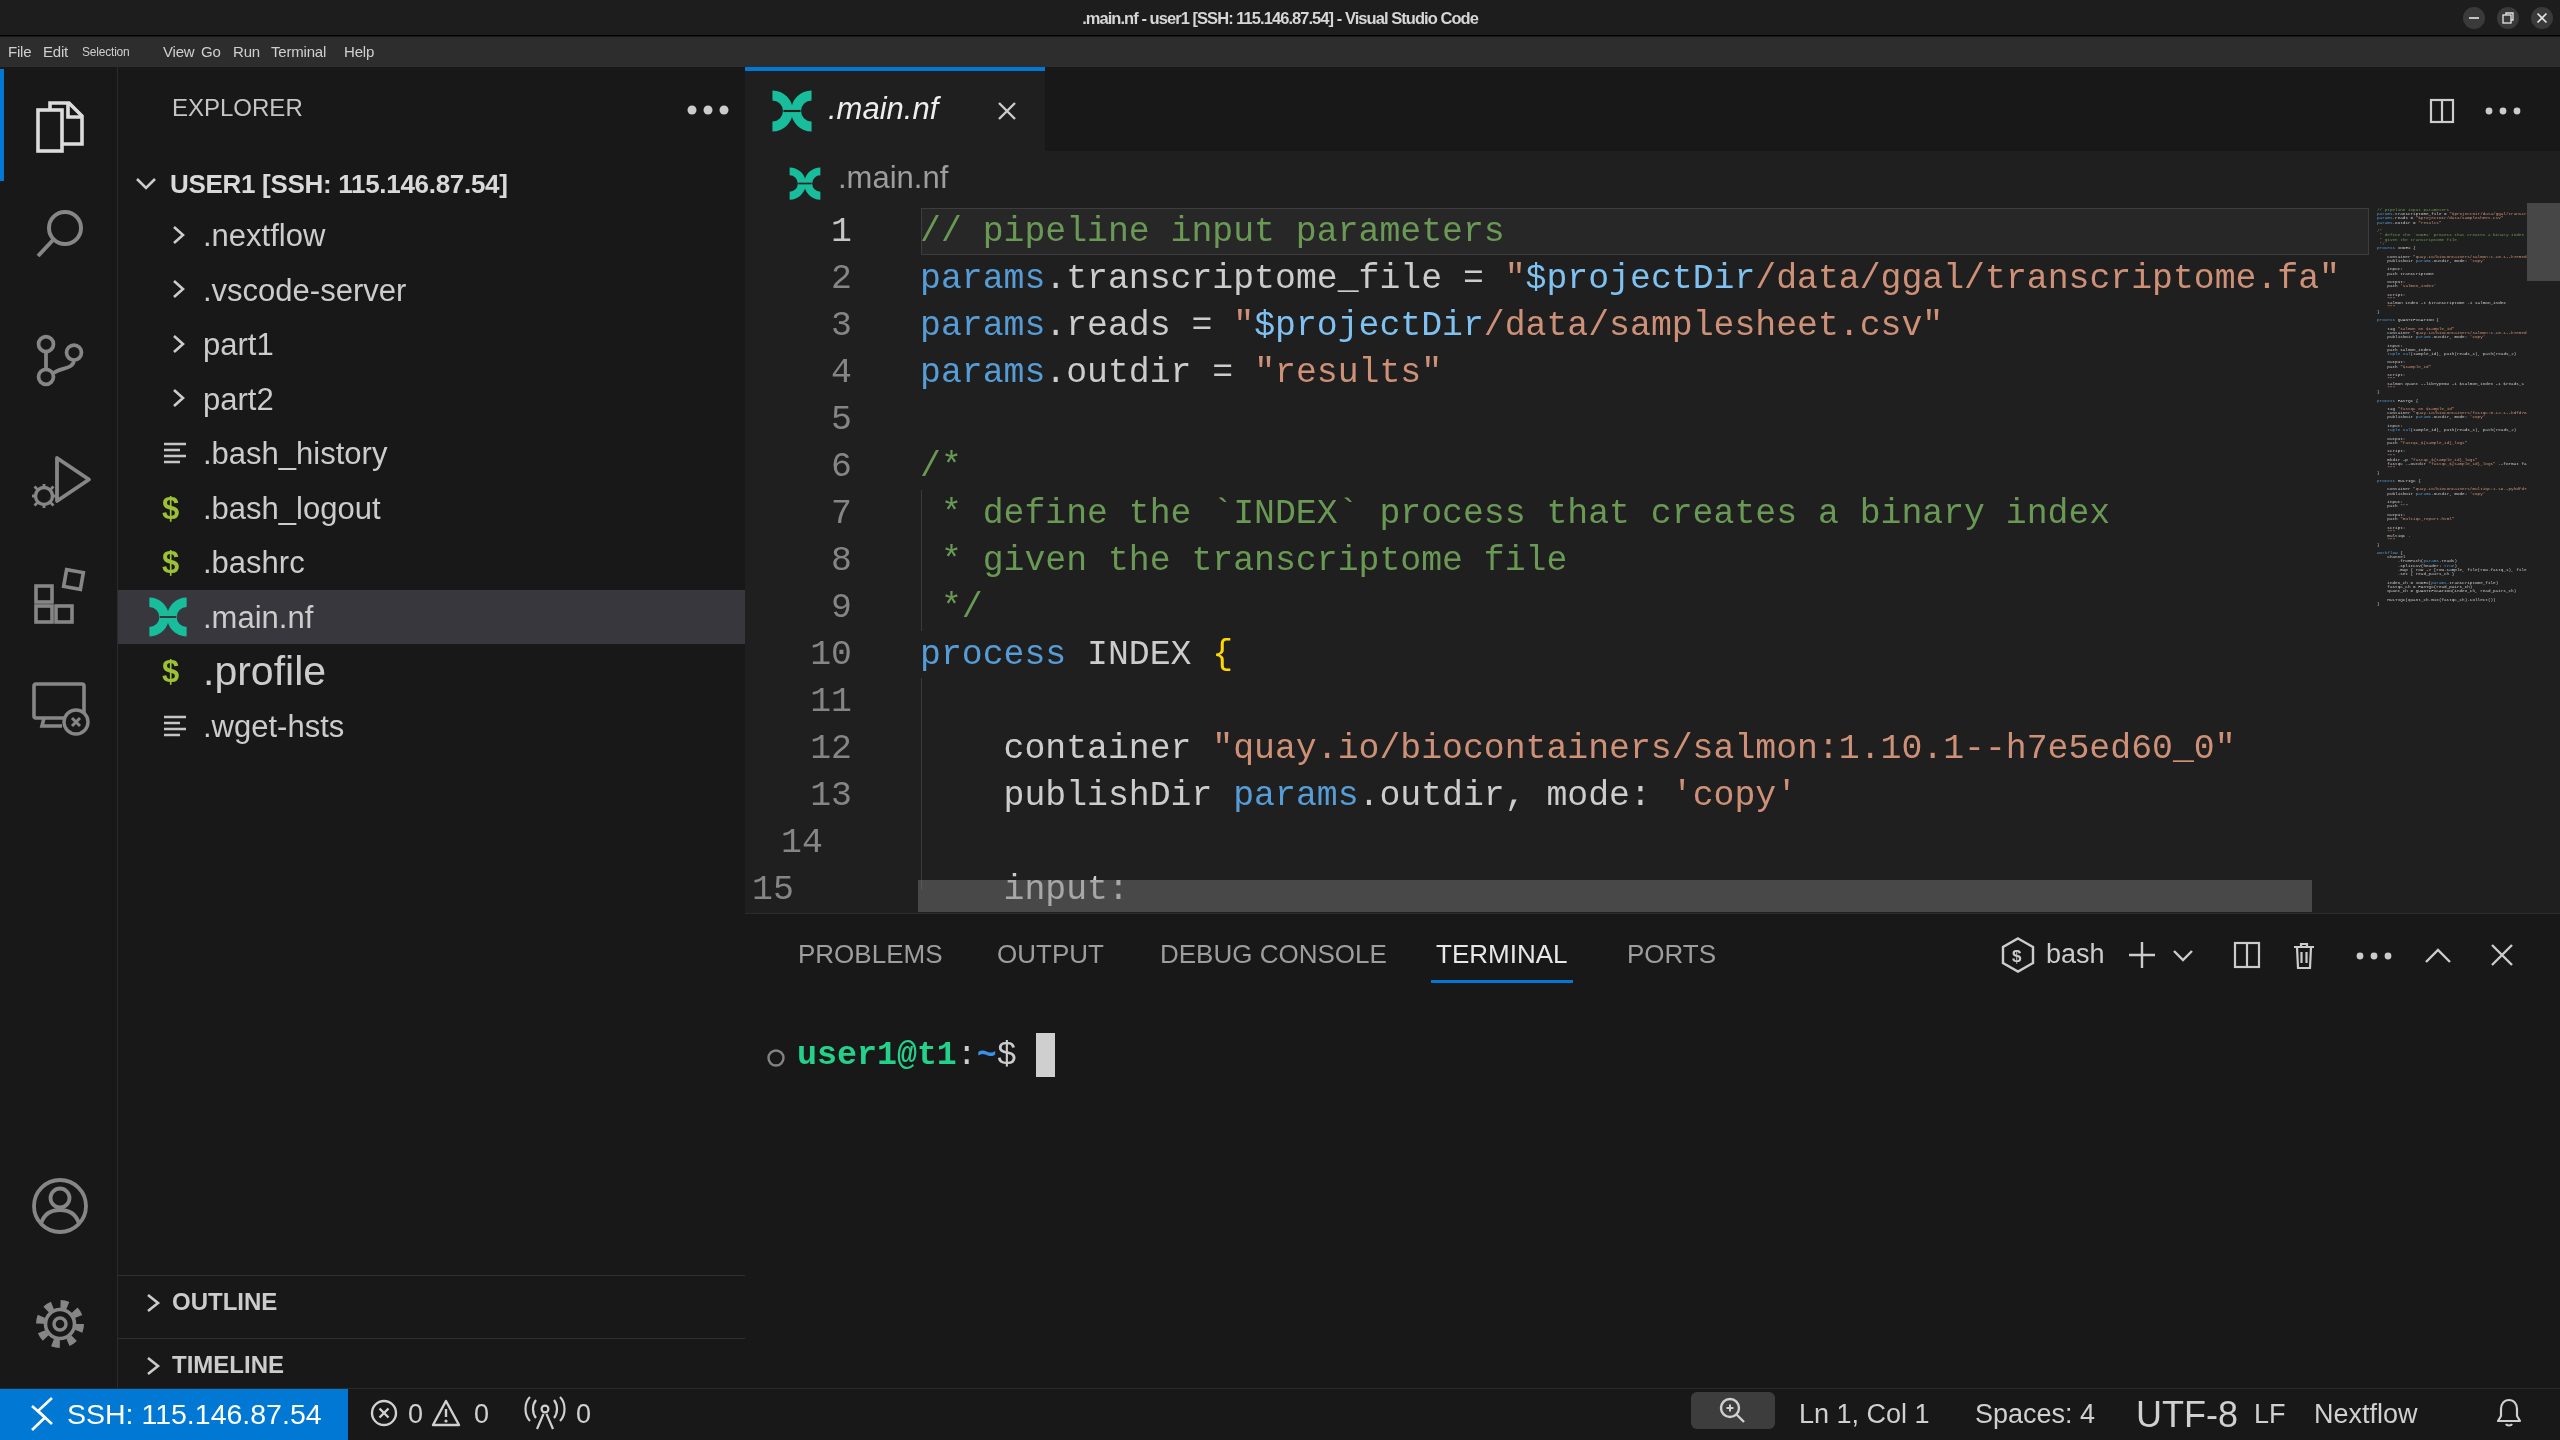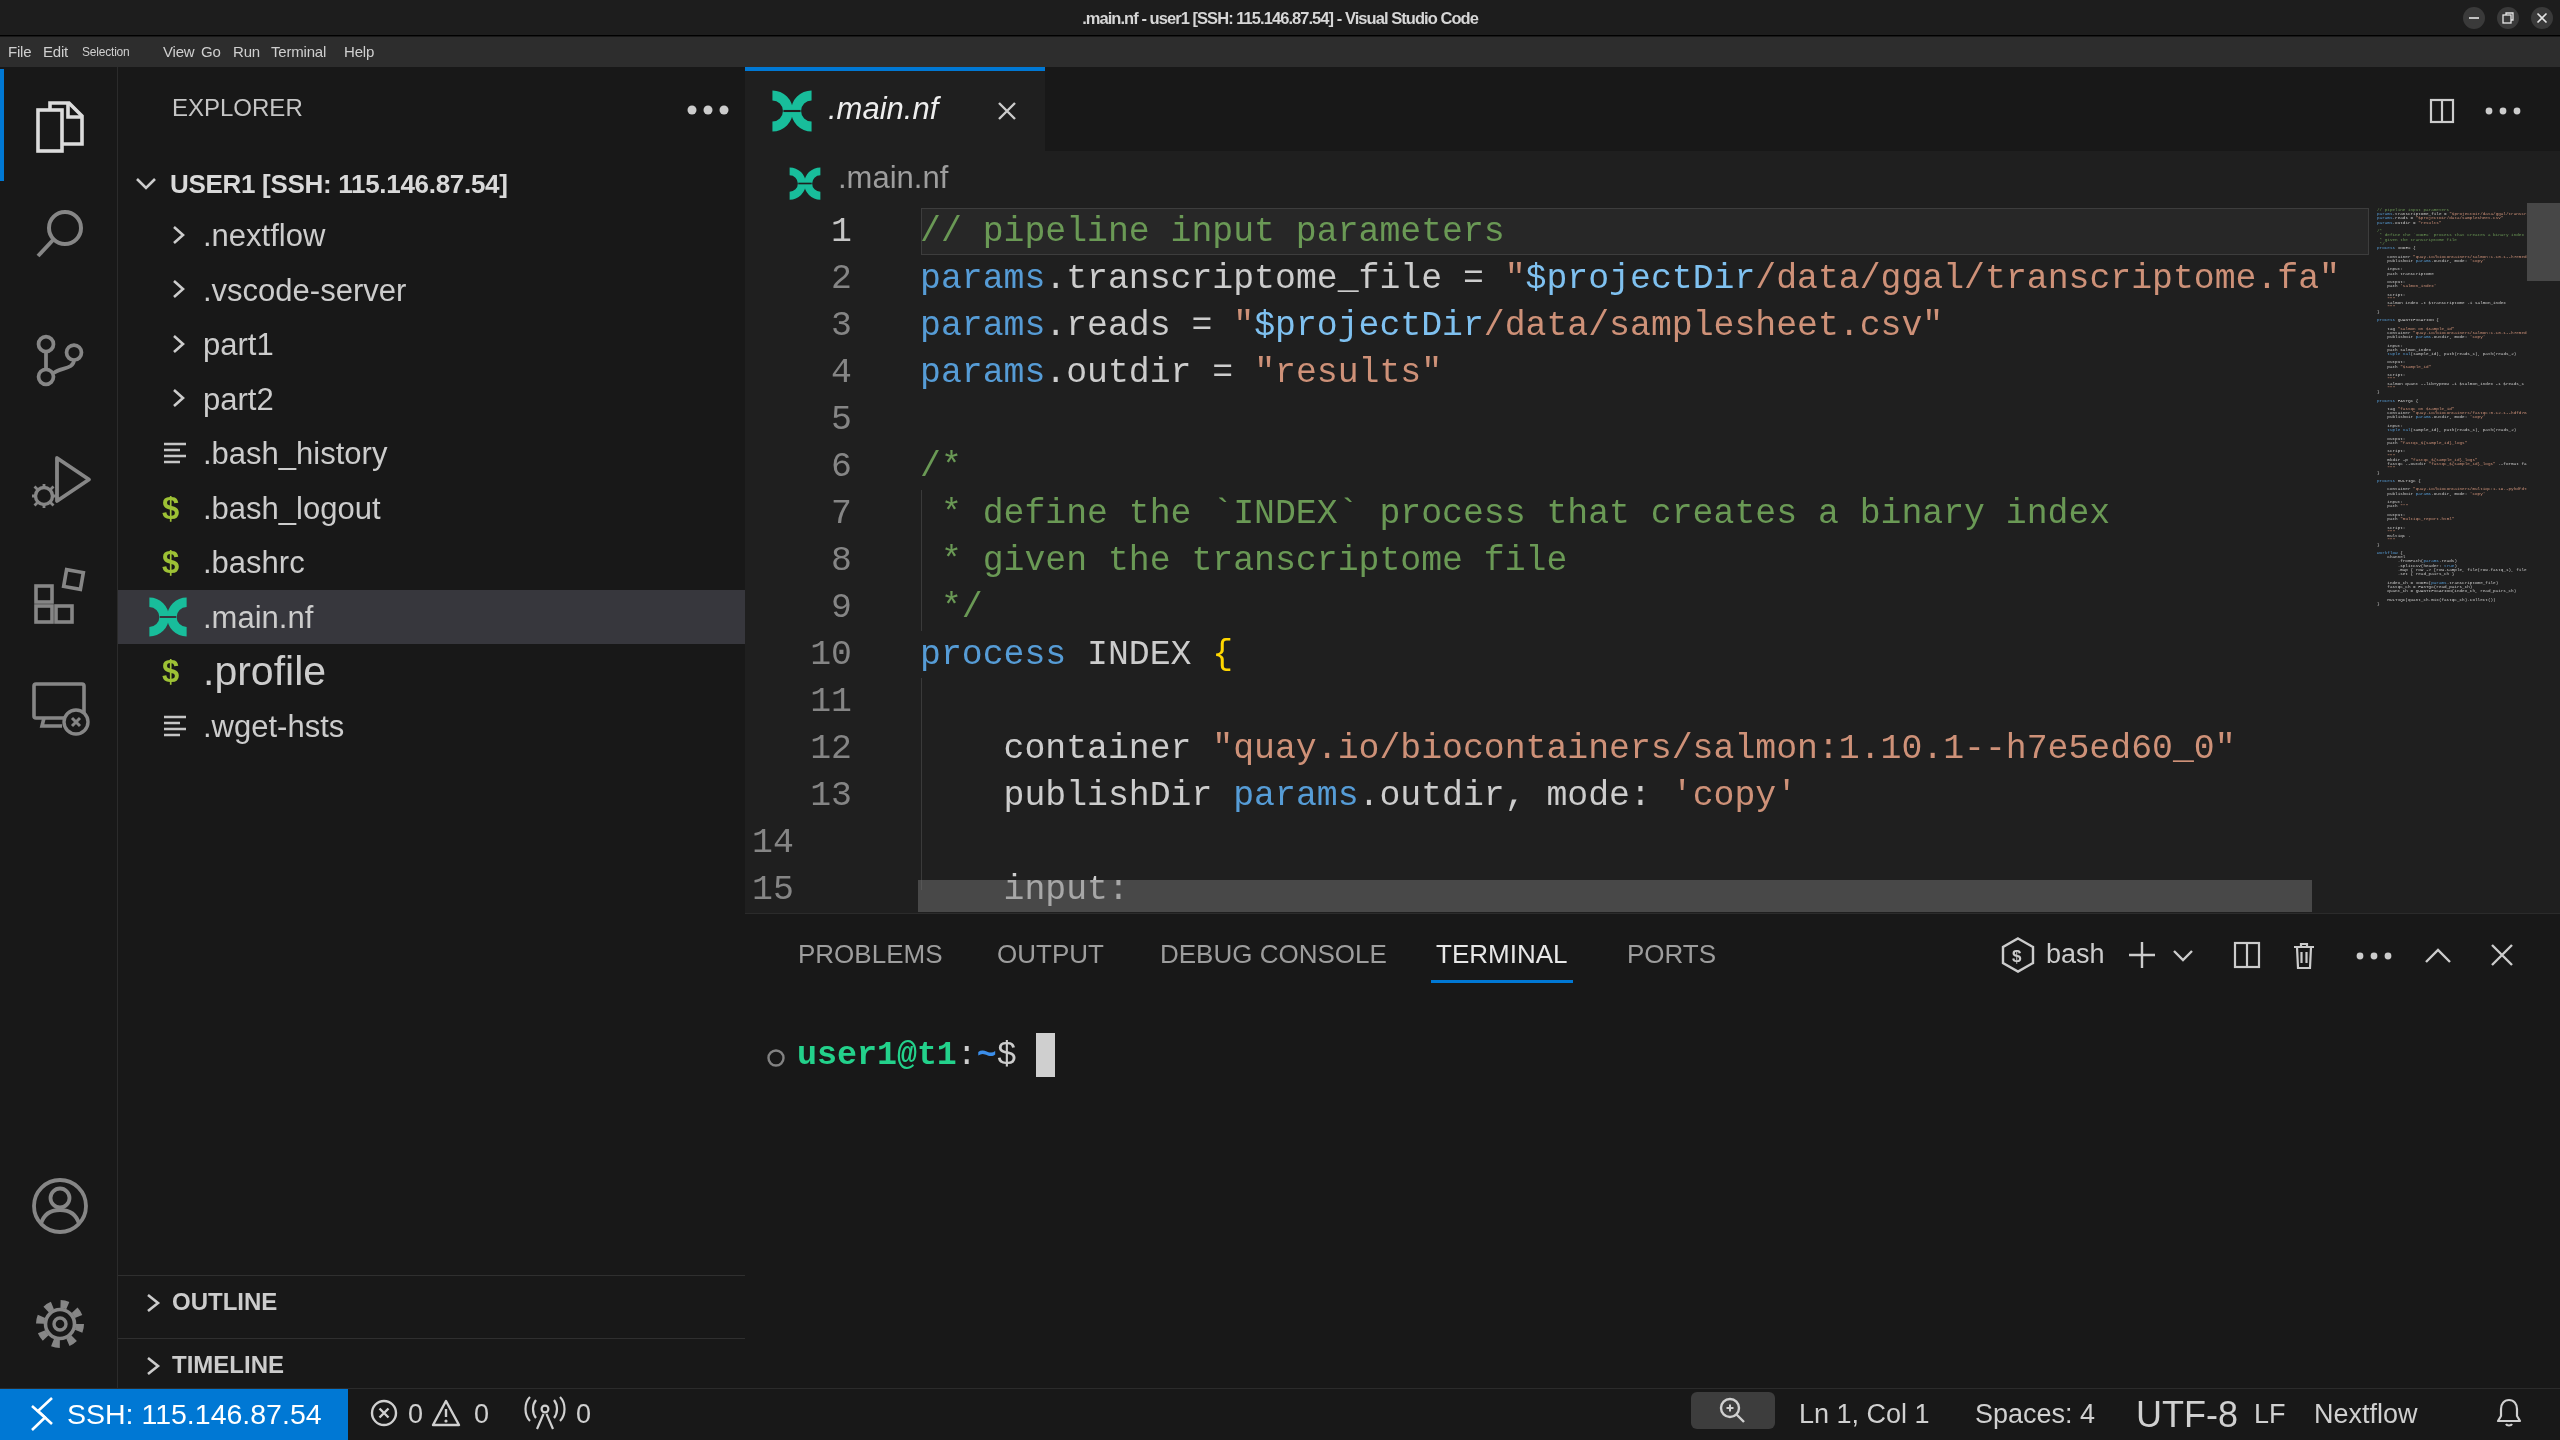--- a/index.html
+++ b/index.html
@@ -170,21 +170,21 @@
 <div class="abs mono" style="left:752px;top:349px;width:100px;height:47px;line-height:47px;font-size:34.8px;color:#858585;text-align:right">4</div>
 <div class="abs mono" style="left:752px;top:396px;width:100px;height:47px;line-height:47px;font-size:34.8px;color:#858585;text-align:right">5</div>
 <div class="abs mono" style="left:752px;top:443px;width:100px;height:47px;line-height:47px;font-size:34.8px;color:#858585;text-align:right">6</div>
 <div class="abs mono" style="left:752px;top:490px;width:100px;height:47px;line-height:47px;font-size:34.8px;color:#858585;text-align:right">7</div>
 <div class="abs mono" style="left:752px;top:537px;width:100px;height:47px;line-height:47px;font-size:34.8px;color:#858585;text-align:right">8</div>
 <div class="abs mono" style="left:752px;top:584px;width:100px;height:47px;line-height:47px;font-size:34.8px;color:#858585;text-align:right">9</div>
 <div class="abs mono" style="left:752px;top:631px;width:100px;height:47px;line-height:47px;font-size:34.8px;color:#858585;text-align:right">10</div>
 <div class="abs mono" style="left:752px;top:678px;width:100px;height:47px;line-height:47px;font-size:34.8px;color:#858585;text-align:right">11</div>
 <div class="abs mono" style="left:752px;top:725px;width:100px;height:47px;line-height:47px;font-size:34.8px;color:#858585;text-align:right">12</div>
 <div class="abs mono" style="left:752px;top:772px;width:100px;height:47px;line-height:47px;font-size:34.8px;color:#858585;text-align:right">13</div>
-<div class="abs mono" style="left:752px;top:819px;width:100px;height:47px;line-height:47px;font-size:34.8px;color:#858585;text-align:left">14</div>
+<div class="abs mono" style="left:752px;top:819px;width:100px;height:47px;line-height:47px;font-size:34.8px;color:#858585;text-align:center">14</div>
 <div class="abs mono" style="left:752px;top:866px;width:100px;height:47px;line-height:47px;font-size:34.8px;color:#858585;text-align:left">15</div>
 <div class="abs" style="left:921px;top:490px;width:1px;height:141px;background:#3a3a3a"></div>
 <div class="abs" style="left:921px;top:678px;width:1px;height:212px;background:#3a3a3a"></div>
 <pre class="abs" style="left:920px;top:208px;font-size:34.8px;line-height:47px;color:#cccccc"><span style="color:#6a9955">// pipeline input parameters</span>
 <span style="color:#569cd6">params</span><span style="color:#cccccc">.transcriptome_file = </span><span style="color:#ce9178">"</span><span style="color:#7fc1f0">$projectDir</span><span style="color:#ce9178">/data/ggal/transcriptome.fa"</span>
 <span style="color:#569cd6">params</span><span style="color:#cccccc">.reads = </span><span style="color:#ce9178">"</span><span style="color:#7fc1f0">$projectDir</span><span style="color:#ce9178">/data/samplesheet.csv"</span>
 <span style="color:#569cd6">params</span><span style="color:#cccccc">.outdir = </span><span style="color:#ce9178">"results"</span>
 
 <span style="color:#6a9955">/*</span>
 <span style="color:#6a9955"> * define the `INDEX` process that creates a binary index</span>

